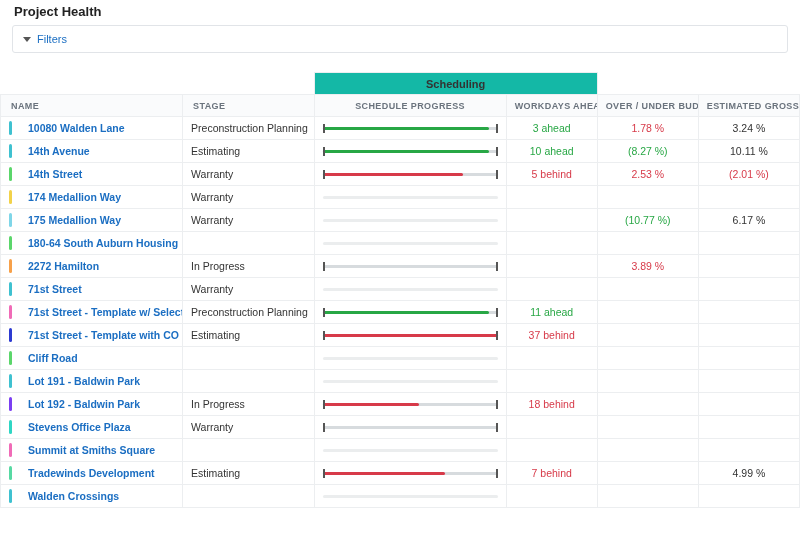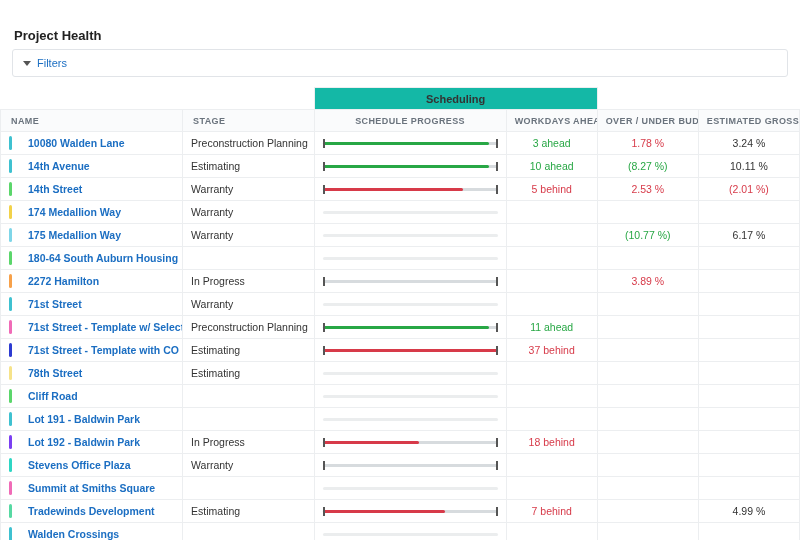--- a/index.html
+++ b/index.html
@@ -6,27 +6,27 @@
   body {
     font-family: -apple-system, BlinkMacSystemFont, "Segoe UI", Arial, sans-serif;
     font-size: 11px;
     color: #333;
     background: #fff;
     width: 800px;
   }
   .page-title {
     font-size: 13px;
     font-weight: 600;
-    padding: 28px 14px 6px;
+    padding: 4px 14px 6px;
     color: #222;
   }
   .filters-bar {
     border: 1px solid #e1e4e8;
     border-radius: 3px;
-    margin: 0 12px 10px;
+    margin: 0 12px 19px;
     padding: 7px 10px;
     display: flex;
     align-items: center;
     gap: 6px;
     cursor: pointer;
   }
   .filters-bar .chev {
     width: 0; height: 0;
     border-left: 4px solid transparent;
     border-right: 4px solid transparent;
@@ -346,37 +346,20 @@
             </div>
           </div>
         </td>
         <td class="center-cell neg">37 behind</td>
         <td class="center-cell "></td>
         <td class="center-cell "></td>
       </tr>
       <tr>
         <td>
           <div class="name-cell">
-            <span class="tick" style="background: rgb(246, 227, 138);"></span>
-            <a class="proj-link" href="#">78th Street</a>
-          </div>
-        </td>
-        <td class="stage-cell">Estimating</td>
-        <td>
-          <div class="progress-wrap">
-            <div class="progress-track" style="opacity: 0.5;"></div>
-          </div>
-        </td>
-        <td class="center-cell "></td>
-        <td class="center-cell "></td>
-        <td class="center-cell "></td>
-      </tr>
-      <tr>
-        <td>
-          <div class="name-cell">
             <span class="tick" style="background: rgb(91, 214, 107);"></span>
             <a class="proj-link" href="#">Cliff Road</a>
           </div>
         </td>
         <td class="stage-cell"></td>
         <td>
           <div class="progress-wrap">
             <div class="progress-track" style="opacity: 0.5;"></div>
           </div>
         </td>

